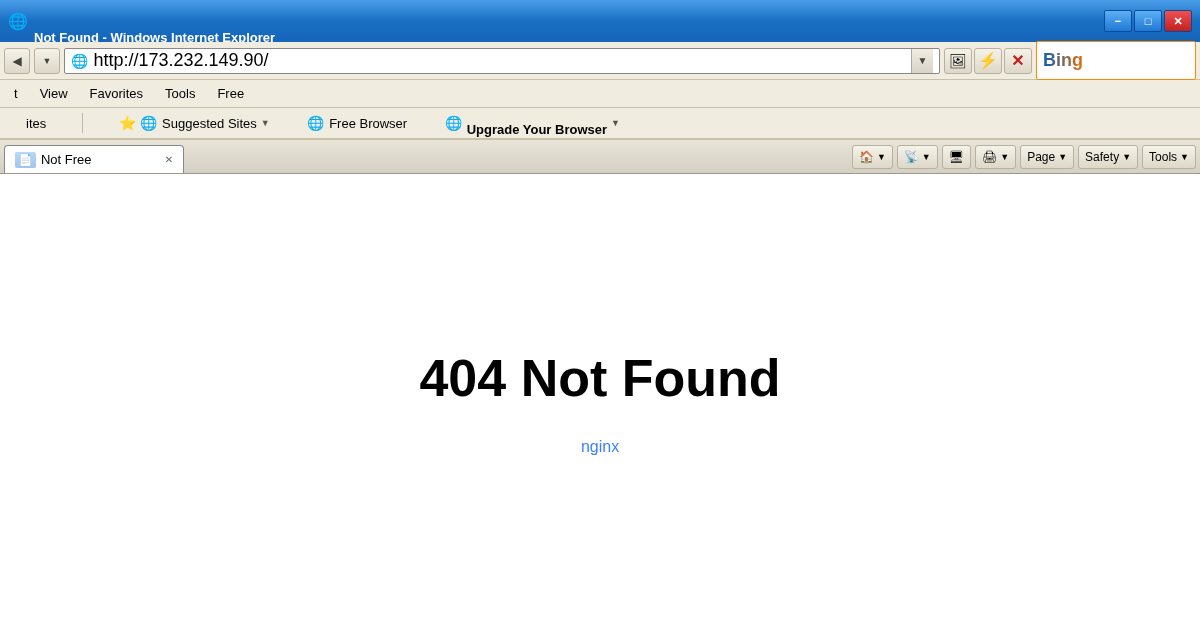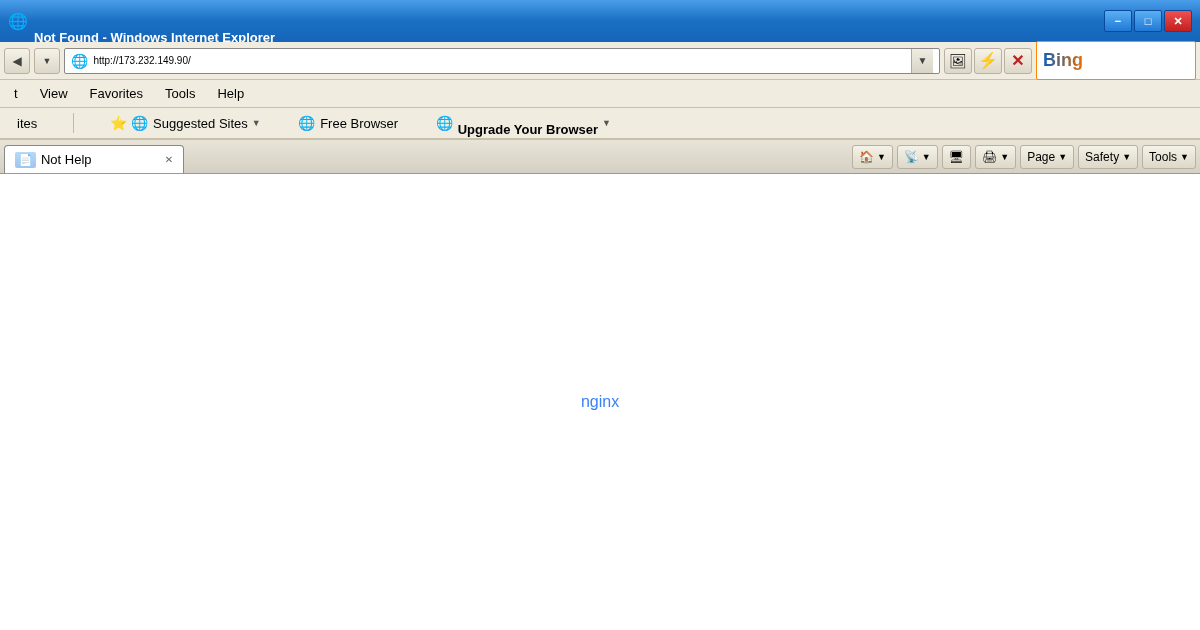--- a/index.html
+++ b/index.html
@@ -62,21 +62,21 @@
       border-radius: 2px;
       background: white;
       display: flex;
       align-items: center;
       padding: 0 6px;
       font-size: 13px;
       color: #000;
       position: relative;
     }
     .address-icon { margin-right: 5px; font-size: 14px; }
-    .address-text { flex: 1; font-size: 10px; }
+    .address-text { flex: 1; font-size: 18px; }
     .address-dropdown {
       width: 22px; height: 100%;
       background: linear-gradient(to bottom, #f0ece0, #d8d4c8);
       border-left: 1px solid #aaa;
       display: flex; align-items: center; justify-content: center;
       font-size: 10px; color: #444;
     }
     .toolbar-icons { display: flex; gap: 2px; align-items: center; }
     .toolbar-icon-btn {
       width: 28px; height: 26px;
@@ -123,21 +123,21 @@
       border-radius: 2px;
       color: #000;
     }
 
     
     .favorites-bar {
       background: #f0ece0;
       height: 32px;
       display: flex;
       align-items: center;
-      padding: 0 11px;
+      padding: 0 20px;
       border-bottom: 2px solid #c8c0a8;
       font-size: 13px;
       gap: 26px;
     }
     .fav-bar-sep { width: 1px; height: 20px; background: #c0b8a8; margin: 0 4px; }
     .fav-item {
       display: flex; align-items: center; gap: 4px;
       cursor: pointer;
       padding: 2px 6px;
       border-radius: 2px;
@@ -258,21 +258,21 @@
     <div class="bing-box">
       <span class="bing-logo">Bing</span>
     </div>
   </div>
 
   <div class="menu-bar">
     <div class="menu-item">t</div>
     <div class="menu-item">View</div>
     <div class="menu-item">Favorites</div>
     <div class="menu-item">Tools</div>
-    <div class="menu-item">Help</div>
+    <div class="menu-item">Free</div>
   </div>
 
   <div class="favorites-bar">
     <div class="fav-item">
       <span>ites</span>
     </div>
     <div class="fav-bar-sep"></div>
     <div class="fav-item">
       <span class="fav-icon">⭐</span>
       <span class="fav-icon">🌐</span>
@@ -286,21 +286,21 @@
     <div class="fav-item fav-item-bold">
       <span class="fav-icon">🌐</span>
       <span style="font-weight:bold;margin-top:12px;">Upgrade Your Browser</span>
       <span class="chevron">▼</span>
     </div>
   </div>
 
   <div class="tab-bar">
     <div class="tab active">
       <span style="background: linear-gradient(to bottom, #b8d8f8, #a0c4f0); display:inline-block; padding: 1px 3px; border-radius: 2px; font-size:12px; margin-right: 5px;">📄</span>
-      <span>Not Help</span>
+      <span>Not Free</span>
       <div class="tab-close">✕</div>
     </div>
     <div class="tab-toolbar">
       <div class="tab-tool-btn">
         <span>🏠</span>
         <span style="font-size:9px;">▼</span>
       </div>
       <div class="tab-tool-btn">
         <span>📡</span>
         <span style="font-size:9px;">▼</span>
@@ -321,16 +321,17 @@
         <span style="font-size:9px;">▼</span>
       </div>
       <div class="tab-tool-btn">
         <span>Tools</span>
         <span style="font-size:9px;">▼</span>
       </div>
     </div>
   </div>
 
   <div class="content-area">
+    <div class="error-heading">404 Not Found</div>
     <div class="nginx-text">nginx</div>
   </div>
 
 </div>
 
 </body></html>

